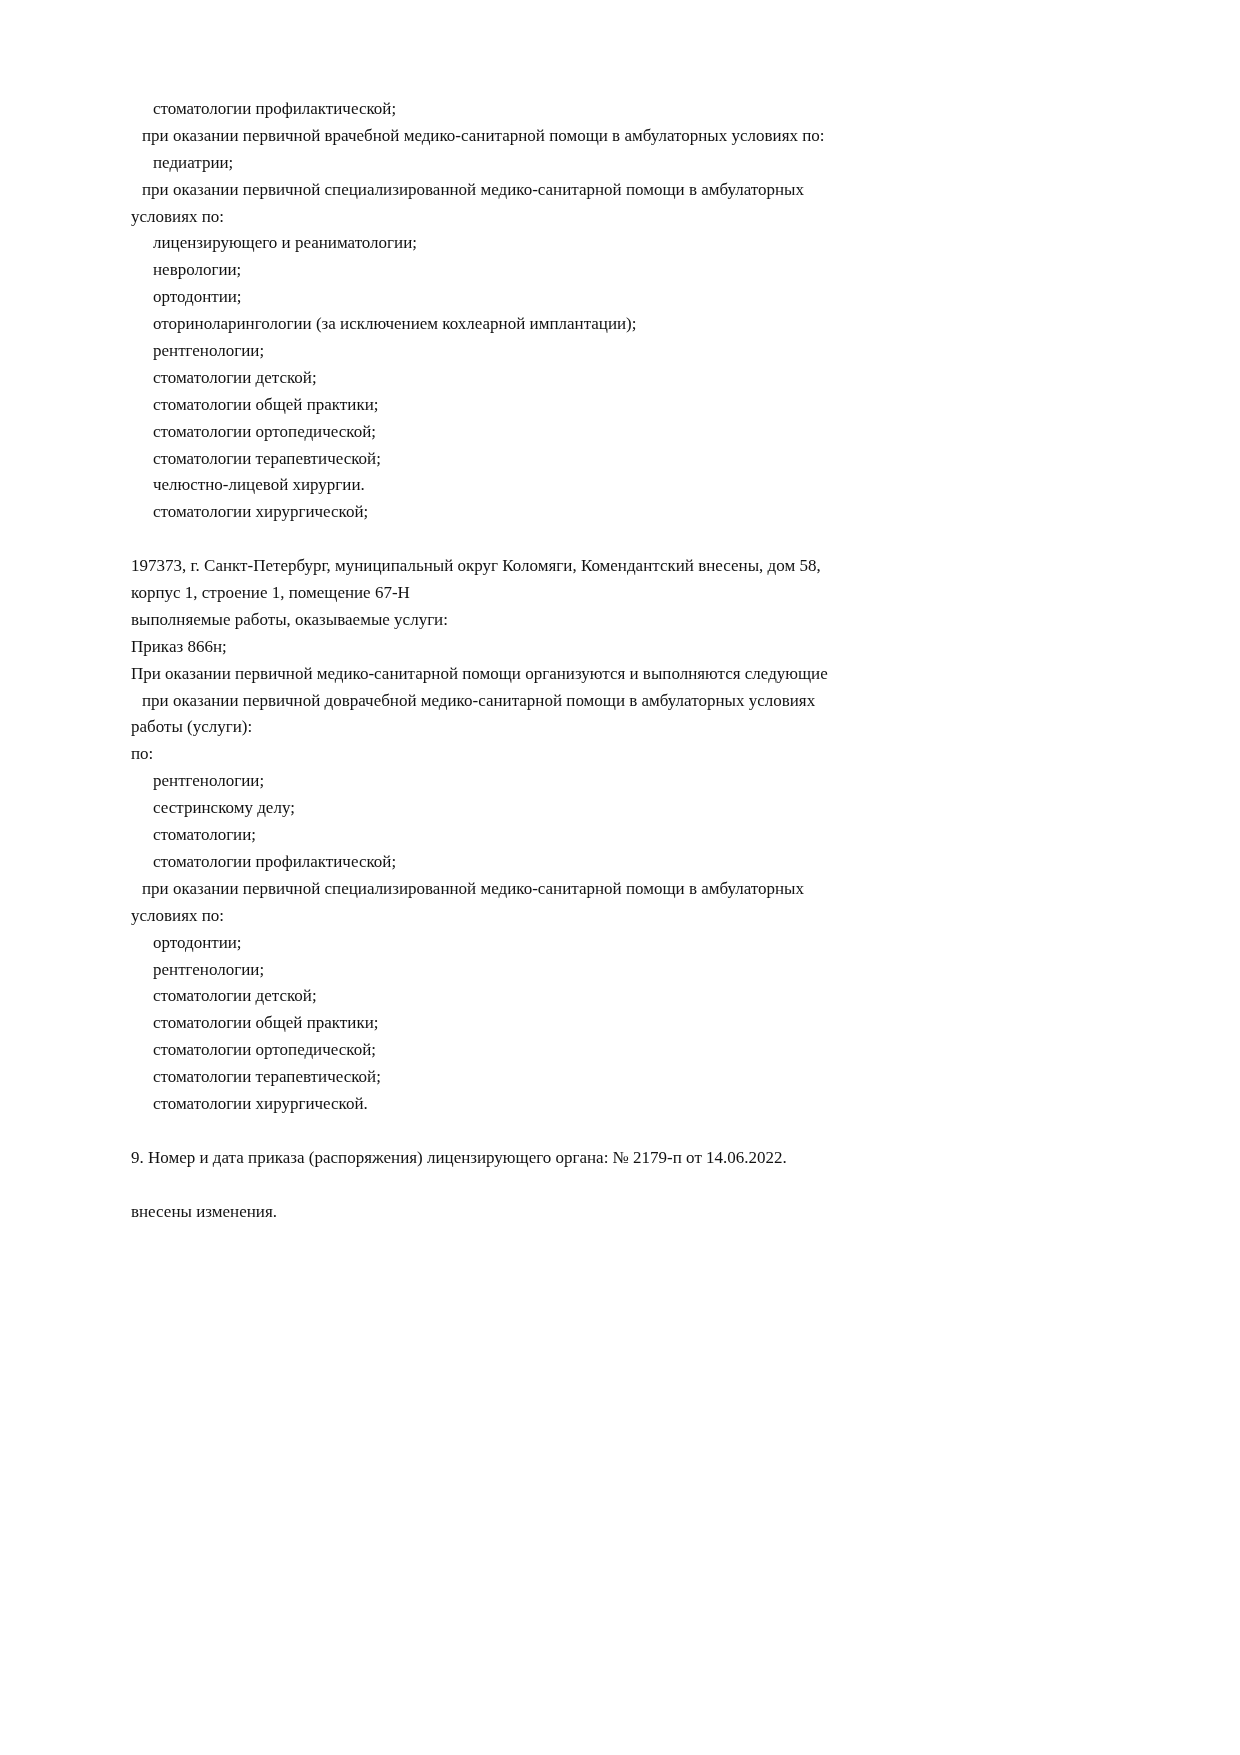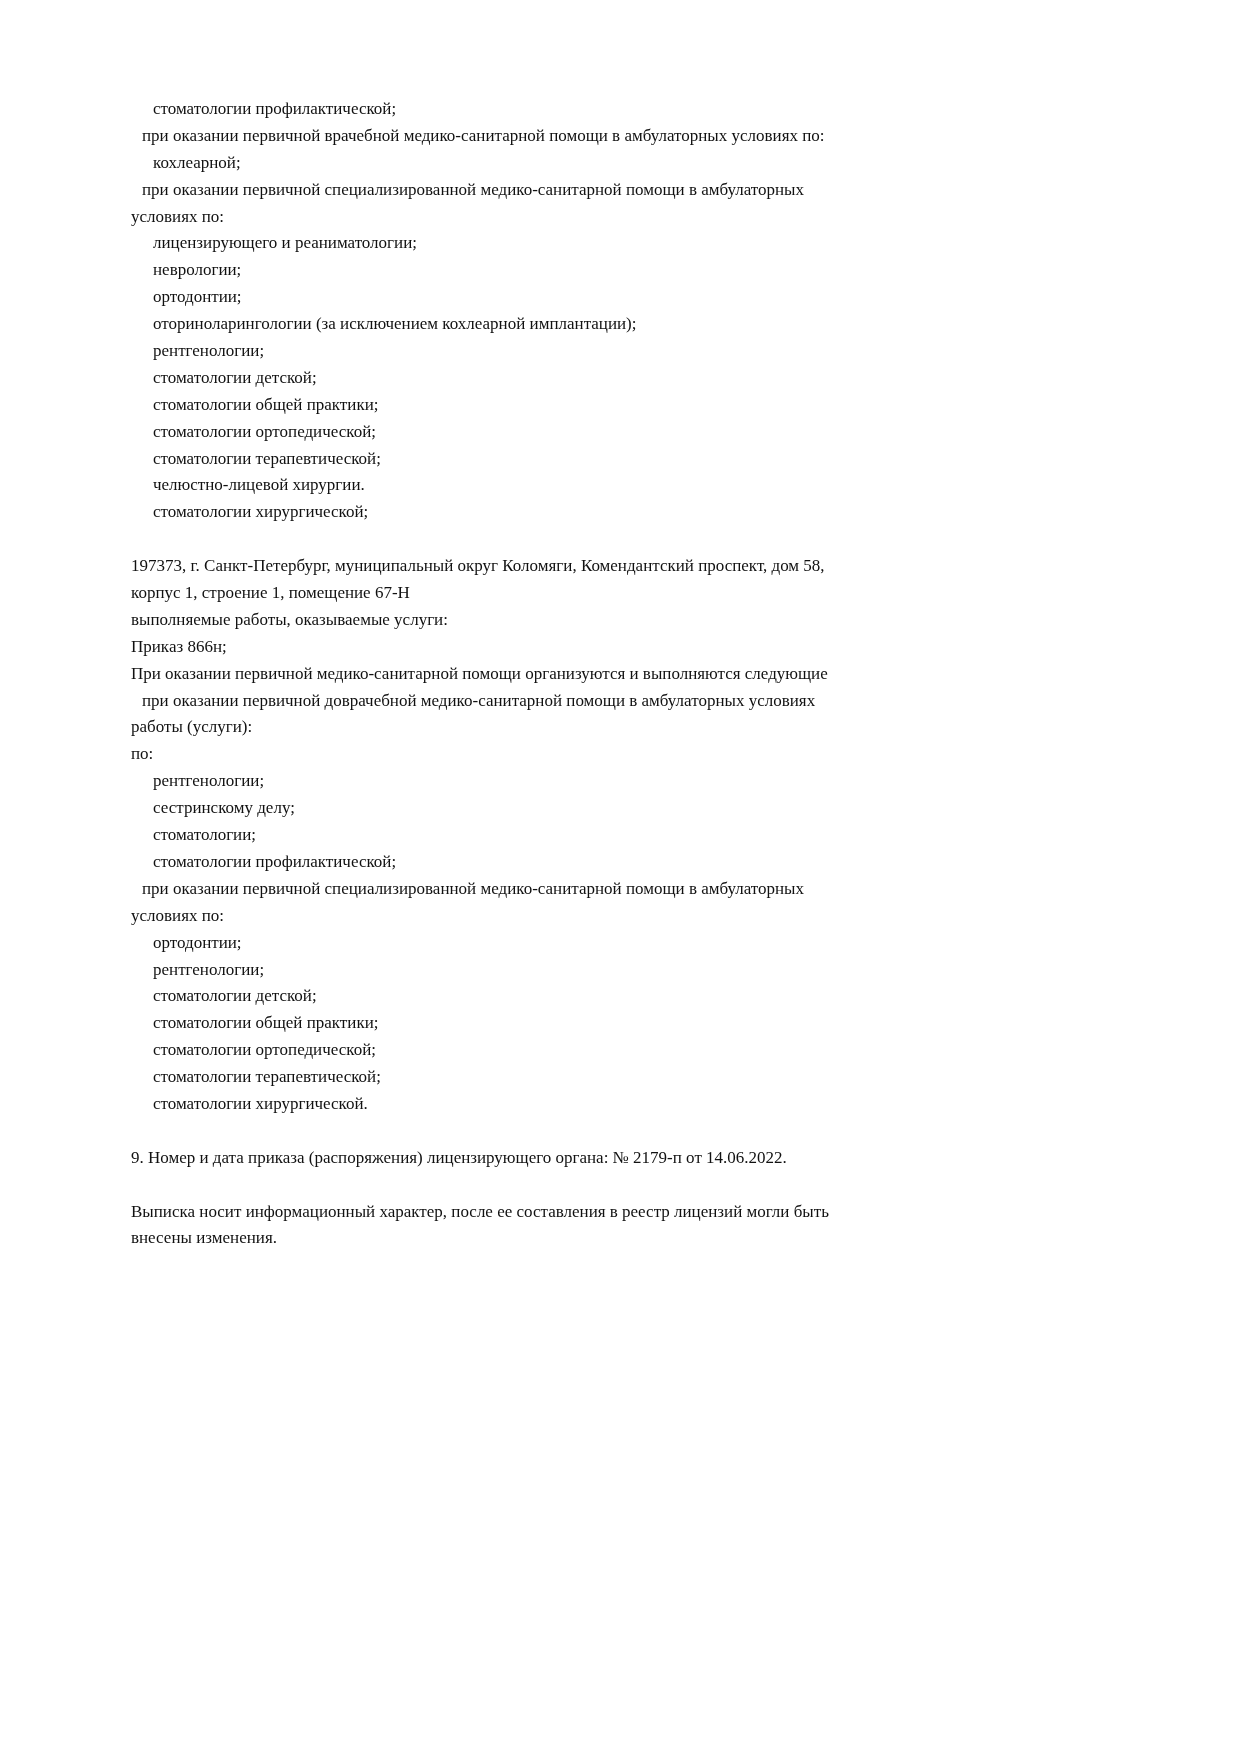--- a/index.html
+++ b/index.html
@@ -15,40 +15,40 @@
   .gap { height: 26.9px; }
 </style>
 </head>
 <body>
 
 <div class="page">
 
   <div>
     <span class="line i2">стоматологии профилактической;</span>
     <span class="line i1">при оказании первичной врачебной медико-санитарной помощи в амбулаторных условиях по:</span>
-    <span class="line i2">кохлеарной;</span>
+    <span class="line i2">педиатрии;</span>
     <span class="line i1">при оказании первичной специализированной медико-санитарной помощи в амбулаторных</span>
     <span class="line">условиях по:</span>
     <span class="line i2">лицензирующего и реаниматологии;</span>
     <span class="line i2">неврологии;</span>
     <span class="line i2">ортодонтии;</span>
     <span class="line i2">оториноларингологии (за исключением кохлеарной имплантации);</span>
     <span class="line i2">рентгенологии;</span>
     <span class="line i2">стоматологии детской;</span>
     <span class="line i2">стоматологии общей практики;</span>
     <span class="line i2">стоматологии ортопедической;</span>
     <span class="line i2">стоматологии терапевтической;</span>
     <span class="line i2">челюстно-лицевой хирургии.</span>
     <span class="line i2">стоматологии хирургической;</span>
   </div>
 
   <div class="gap"></div>
 
   <div>
-    <span class="line">197373, г. Санкт-Петербург, муниципальный округ Коломяги, Комендантский проспект, дом 58,</span>
+    <span class="line">197373, г. Санкт-Петербург, муниципальный округ Коломяги, Комендантский внесены, дом 58,</span>
     <span class="line">корпус 1, строение 1, помещение 67-Н</span>
     <span class="line">выполняемые работы, оказываемые услуги:</span>
     <span class="line">Приказ 866н;</span>
     <span class="line">При оказании первичной медико-санитарной помощи организуются и выполняются следующие</span>
     <span class="line i1">при оказании первичной доврачебной медико-санитарной помощи в амбулаторных условиях</span>
     <span class="line">работы (услуги):</span>
     <span class="line">по:</span>
     <span class="line i2">рентгенологии;</span>
     <span class="line i2">сестринскому делу;</span>
     <span class="line i2">стоматологии;</span>
@@ -63,15 +63,14 @@
     <span class="line i2">стоматологии терапевтической;</span>
     <span class="line i2">стоматологии хирургической.</span>
   </div>
 
   <div class="gap"></div>
 
   <span class="line">9. Номер и дата приказа (распоряжения) лицензирующего органа: № 2179-п от 14.06.2022.</span>
 
   <div class="gap"></div>
 
-  <span class="line">Выписка носит информационный характер, после ее составления в реестр лицензий могли быть</span>
   <span class="line">внесены изменения.</span>
 </div>
 
 </body></html>

